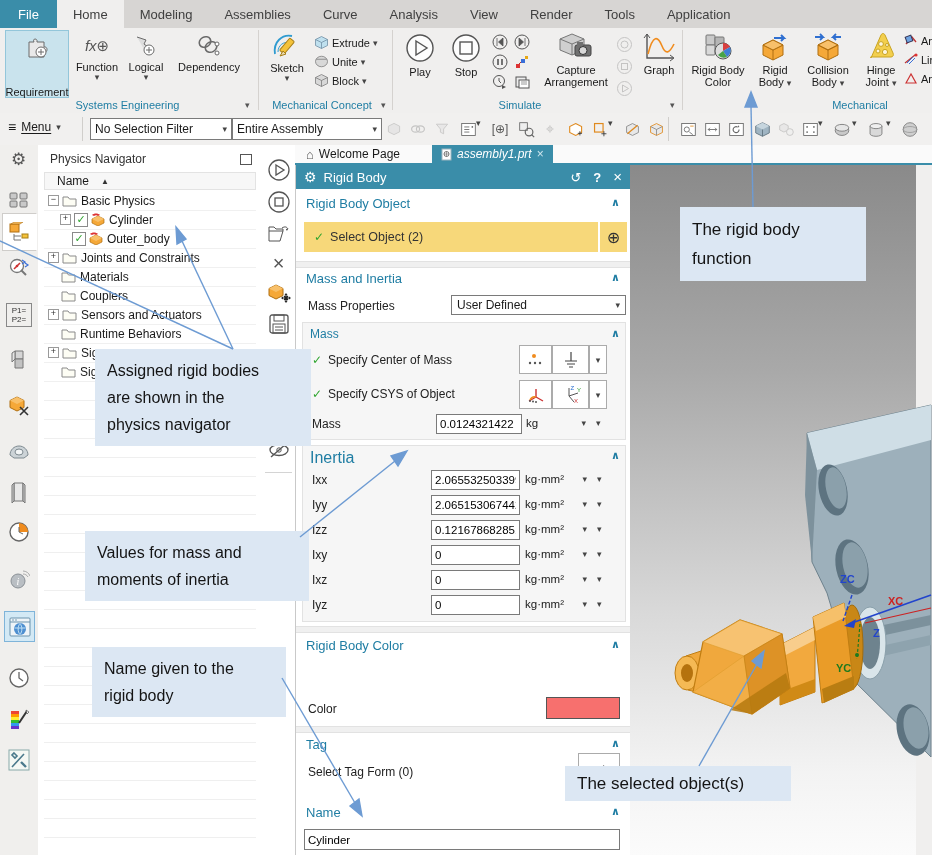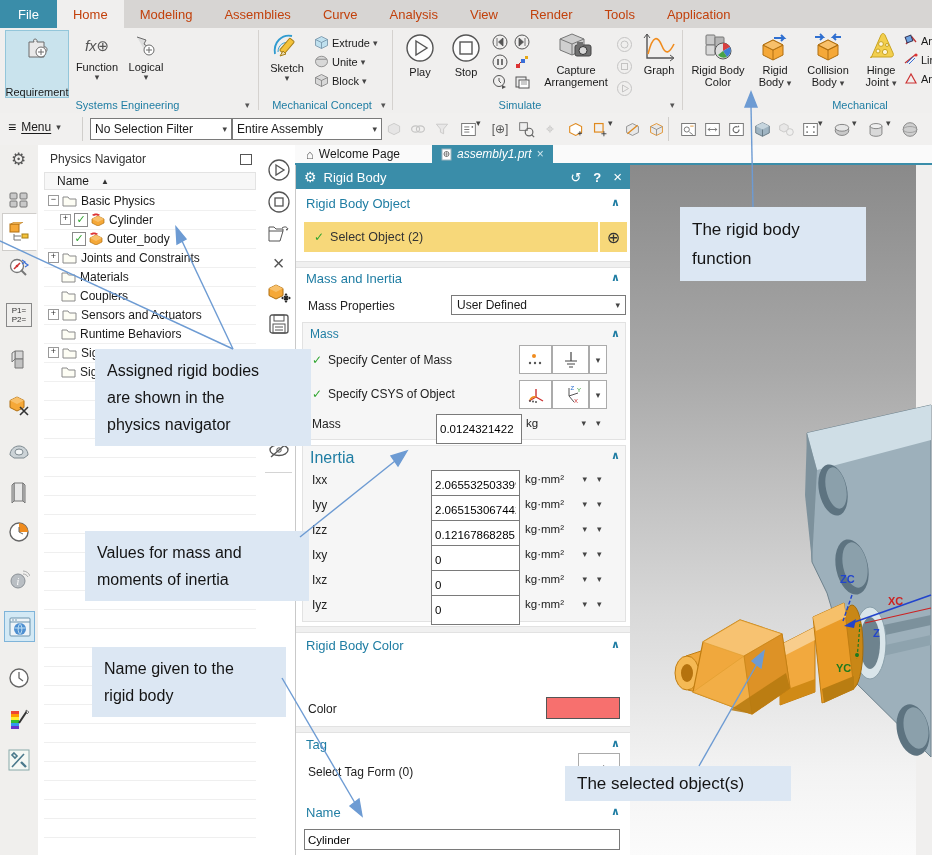--- a/index.html
+++ b/index.html
@@ -5,21 +5,21 @@
   html,body{margin:0;padding:0;}
   body{width:932px;height:855px;position:relative;overflow:hidden;
        font-family:"Liberation Sans","DejaVu Sans",sans-serif;font-size:12px;color:#1a1a1a;
        background:#f0efee;}
   .abs{position:absolute;}
   .ico{display:inline-flex;align-items:center;justify-content:center;}
   svg{display:block;}
 
   
   #tabstrip{left:0;top:0;width:932px;height:28px;background:#d7d5d3;display:flex;align-items:stretch;}
-  .rtab{padding:12px 16px;display:flex;align-items:center;font-size:13px;color:#c2410c;cursor:default;}
+  .rtab{padding:12px 16px;display:flex;align-items:center;font-size:13px;color:#404040;cursor:default;}
   .rtab.file{background:#3a8da9;color:#fff;padding:0 18px;}
   .rtab.active{background:#f0efee;}
 
   
   #ribbon{left:0;top:28px;width:932px;height:85px;background:#f0efee;border-bottom:1px solid #c6c3c0;}
   .vsep{position:absolute;top:2px;width:1px;height:80px;background:#d5d2cf;}
   .bigbtn{position:absolute;top:2px;display:flex;flex-direction:column;align-items:center;font-size:11px;line-height:12px;text-align:center;}
   .bigbtn .lab{margin-top:2px;}
   .dd{font-size:9px;color:#444;line-height:8px;}
   .grplabel{position:absolute;top:71px;font-size:11px;color:#1f7da3;text-align:center;}
@@ -58,21 +58,21 @@
   .dtab{position:absolute;top:0;height:18px;display:flex;align-items:center;gap:5px;padding:0 9px;font-size:12px;}
   .dtab.part{background:#3a8da9;color:#fff;}
 
   
   #dialog{left:295px;top:165px;width:335px;height:690px;background:#fff;border-left:1px solid #c9c9c9;box-sizing:border-box;}
   #dtitle{position:absolute;left:0;top:0;width:100%;height:24px;background:#3a8da9;color:#fff;display:flex;align-items:center;padding:0 8px;box-sizing:border-box;font-size:13px;gap:7px;}
   .dsec{position:absolute;left:10px;font-size:13px;color:#1f7da3;}
   .caret{position:absolute;font-size:11px;font-weight:bold;color:#1f7da3;}
   .groupbox{position:absolute;left:6px;width:322px;background:#f6f6f6;border:1px solid #e2e2e2;}
   .lbl{position:absolute;font-size:12px;color:#222;}
-  .inp{position:absolute;height:30px;border:1px solid #7a7a7a;background:#fff;font-size:11.5px;padding:0 3px;font-family:"Liberation Sans",sans-serif;box-sizing:border-box;}
+  .inp{position:absolute;height:20px;border:1px solid #7a7a7a;background:#fff;font-size:11.5px;padding:0 3px;font-family:"Liberation Sans",sans-serif;box-sizing:border-box;}
   .unitbox{position:absolute;height:20px;display:flex;align-items:center;font-size:11.5px;gap:3px;padding:0 3px;box-sizing:border-box;}
   .btn{position:absolute;background:#fff;border:1px solid #ababab;display:flex;align-items:center;justify-content:center;}
   .sepband{position:absolute;left:0;width:100%;height:5px;background:#f0f0f0;border-top:1px solid #e2e2e2;border-bottom:1px solid #e2e2e2;}
   .radio{width:11px;height:11px;border:1px solid #555;border-radius:50%;background:#fff;display:inline-block;position:relative;vertical-align:-2px;}
   .radio.on::after{content:"";position:absolute;left:2px;top:2px;width:5px;height:5px;border-radius:50%;background:#222;}
   .yellowbar{background:#f7d87a;}
 
   
   #viewport{left:630px;top:165px;width:286px;height:690px;background:linear-gradient(180deg,#8a8a8a 0%,#a9a9a9 30%,#d9d9d9 65%,#f3f3f3 88%,#fbfbfb 100%);}
 
@@ -120,20 +120,31 @@
   <div class="bigbtn" style="left:124px;width:44px;height:66px;">
     <span class="ico" style="margin-top:3px;height:26px;">
       <svg width="26" height="26" viewBox="0 0 26 26">
           <path d="M4 4l9 3-2 4 4 3-3 4" fill="#ddd" stroke="#6a6a6a"></path>
           <circle cx="16" cy="17" r="5" fill="#fff" stroke="#6a6a6a"></circle>
           <path d="M16 14v6M13 17h6" stroke="#6a6a6a"></path>
         </svg>
       </span>
     <span class="lab">Logical</span>
     <span class="dd">▾</span>
+  </div>
+  <div class="bigbtn" style="left:170px;width:78px;height:66px;">
+    <span class="ico" style="margin-top:3px;height:26px;">
+      <svg width="26" height="26" viewBox="0 0 26 26">
+          <ellipse cx="9" cy="9" rx="6" ry="5" fill="none" stroke="#6a6a6a" stroke-width="1.6" transform="rotate(-30 9 9)"></ellipse>
+          <ellipse cx="15" cy="14" rx="6" ry="5" fill="none" stroke="#6a6a6a" stroke-width="1.6" transform="rotate(-30 15 14)"></ellipse>
+          <circle cx="21" cy="11" r="2" fill="#fff" stroke="#6a6a6a"></circle>
+          <circle cx="21" cy="20" r="2" fill="#fff" stroke="#6a6a6a"></circle>
+        </svg>
+      </span>
+    <span class="lab">Dependency</span>
   </div>
   <div class="grplabel" style="left:20px;width:215px;">Systems Engineering</div>
   <div class="grpdd" style="left:245px;">▾</div>
 
   <div class="bigbtn" style="left:264px;width:46px;height:66px;">
     <span class="ico" style="margin-top:2px;height:28px;">
       <svg width="30" height="28" viewBox="0 0 30 28">
           <path d="M3 22C1 10 10 2 20 4" fill="none" stroke="#2f9bd0" stroke-width="1.8"></path>
           <path d="M6 20c0-7 6-11 12-9" fill="none" stroke="#2f9bd0"></path>
           <rect x="12" y="6" width="6" height="16" rx="1" transform="rotate(40 15 14)" fill="#f4c23a" stroke="#a87f17"></rect>

